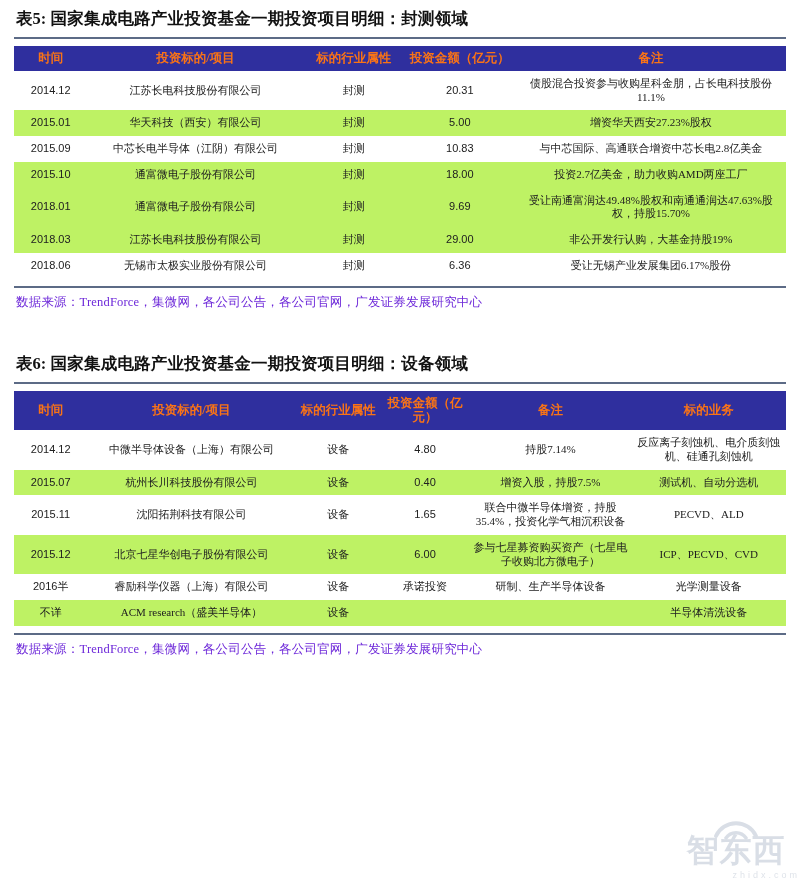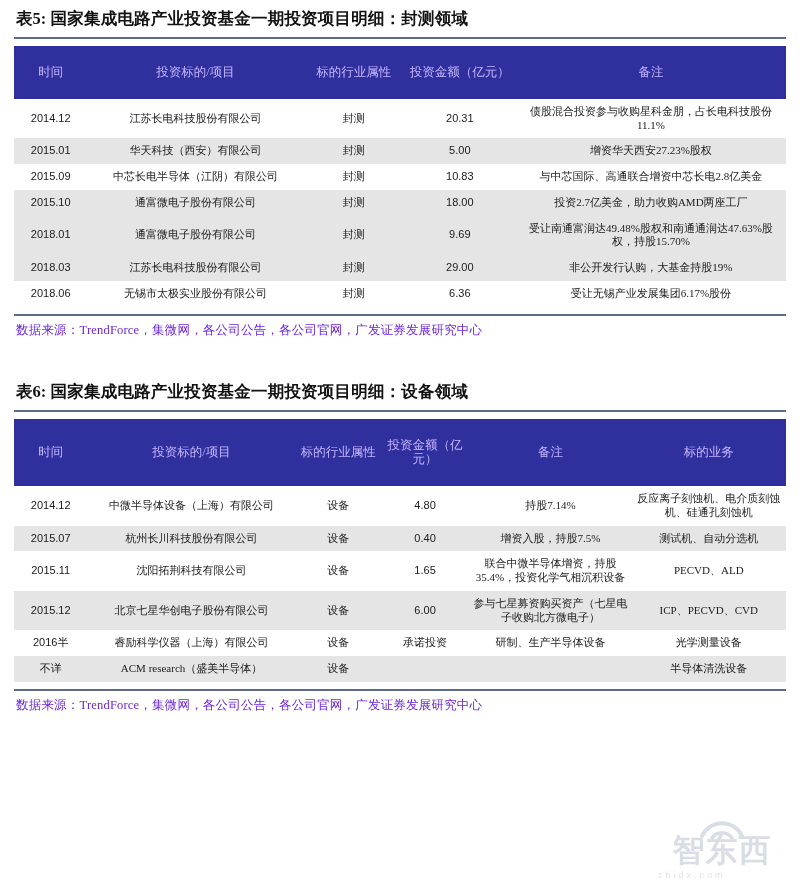--- a/index.html
+++ b/index.html
@@ -43,61 +43,61 @@
   }
 
   table.data {
     width: 100%;
     border-collapse: collapse;
     table-layout: fixed;
     font-size: 11px;
   }
   table.data thead th {
     background: #2f2f9e;
-    color: #c4b5fd;
-    font-weight: normal;
+    color: #f97316;
+    font-weight: bold;
     font-size: 12.5px;
-    padding: 19px 3px;
+    padding: 5px 3px;
     text-align: center;
     vertical-align: middle;
     line-height: 1.18;
     border: none;
   }
   table.data tbody td {
     padding: 6px 4px;
     text-align: center;
     vertical-align: middle;
     line-height: 1.25;
     font-size: 11px;
     color: #202020;
     border: none;
     word-break: break-word;
   }
-  table.data tbody tr.alt td { background: #e5e5e5; }
+  table.data tbody tr.alt td { background: #bef264; }
   table.data tbody tr.plain td { background: #ffffff; }
 
   td.remark, td.biz { text-align: left; }
   td.center-remark { text-align: center; }
   td.num { font-family: "Liberation Sans", sans-serif; font-size: 11.5px; }
   td.date { font-family: "Liberation Sans", sans-serif; font-size: 11.5px; }
 
   .source {
     font-size: 12.5px;
     color: #6d28d9;
     padding: 6px 2px 0 2px;
     letter-spacing: 0.2px;
     font-family: "Liberation Serif", "DejaVu Serif", serif;
   }
 
   .gap { height: 34px; }
 
   
   .watermark {
     position: absolute;
-    right: 14px;
+    right: 0;
     bottom: 4px;
     width: 128px;
     height: 76px;
     pointer-events: none;
     opacity: 0.30;
     color: #7d8da6;
   }
   .wm-arc {
     position: absolute;
     top: 2px; left: 50%;
@@ -111,21 +111,21 @@
     font-family: "Liberation Serif", "DejaVu Serif", serif;
     font-weight: bold;
     font-size: 32px;
     letter-spacing: 1px;
     line-height: 1;
     color: #8394ad;
   }
   .wm-sub {
     position: absolute;
     top: 56px; left: 0; right: 0;
-    text-align: left;
+    text-align: right;
     font-family: "Liberation Sans", sans-serif;
     font-size: 9px;
     letter-spacing: 3px;
     color: #93a2b8;
   }
 </style>
 </head>
 <body>
 
 <div class="page">

